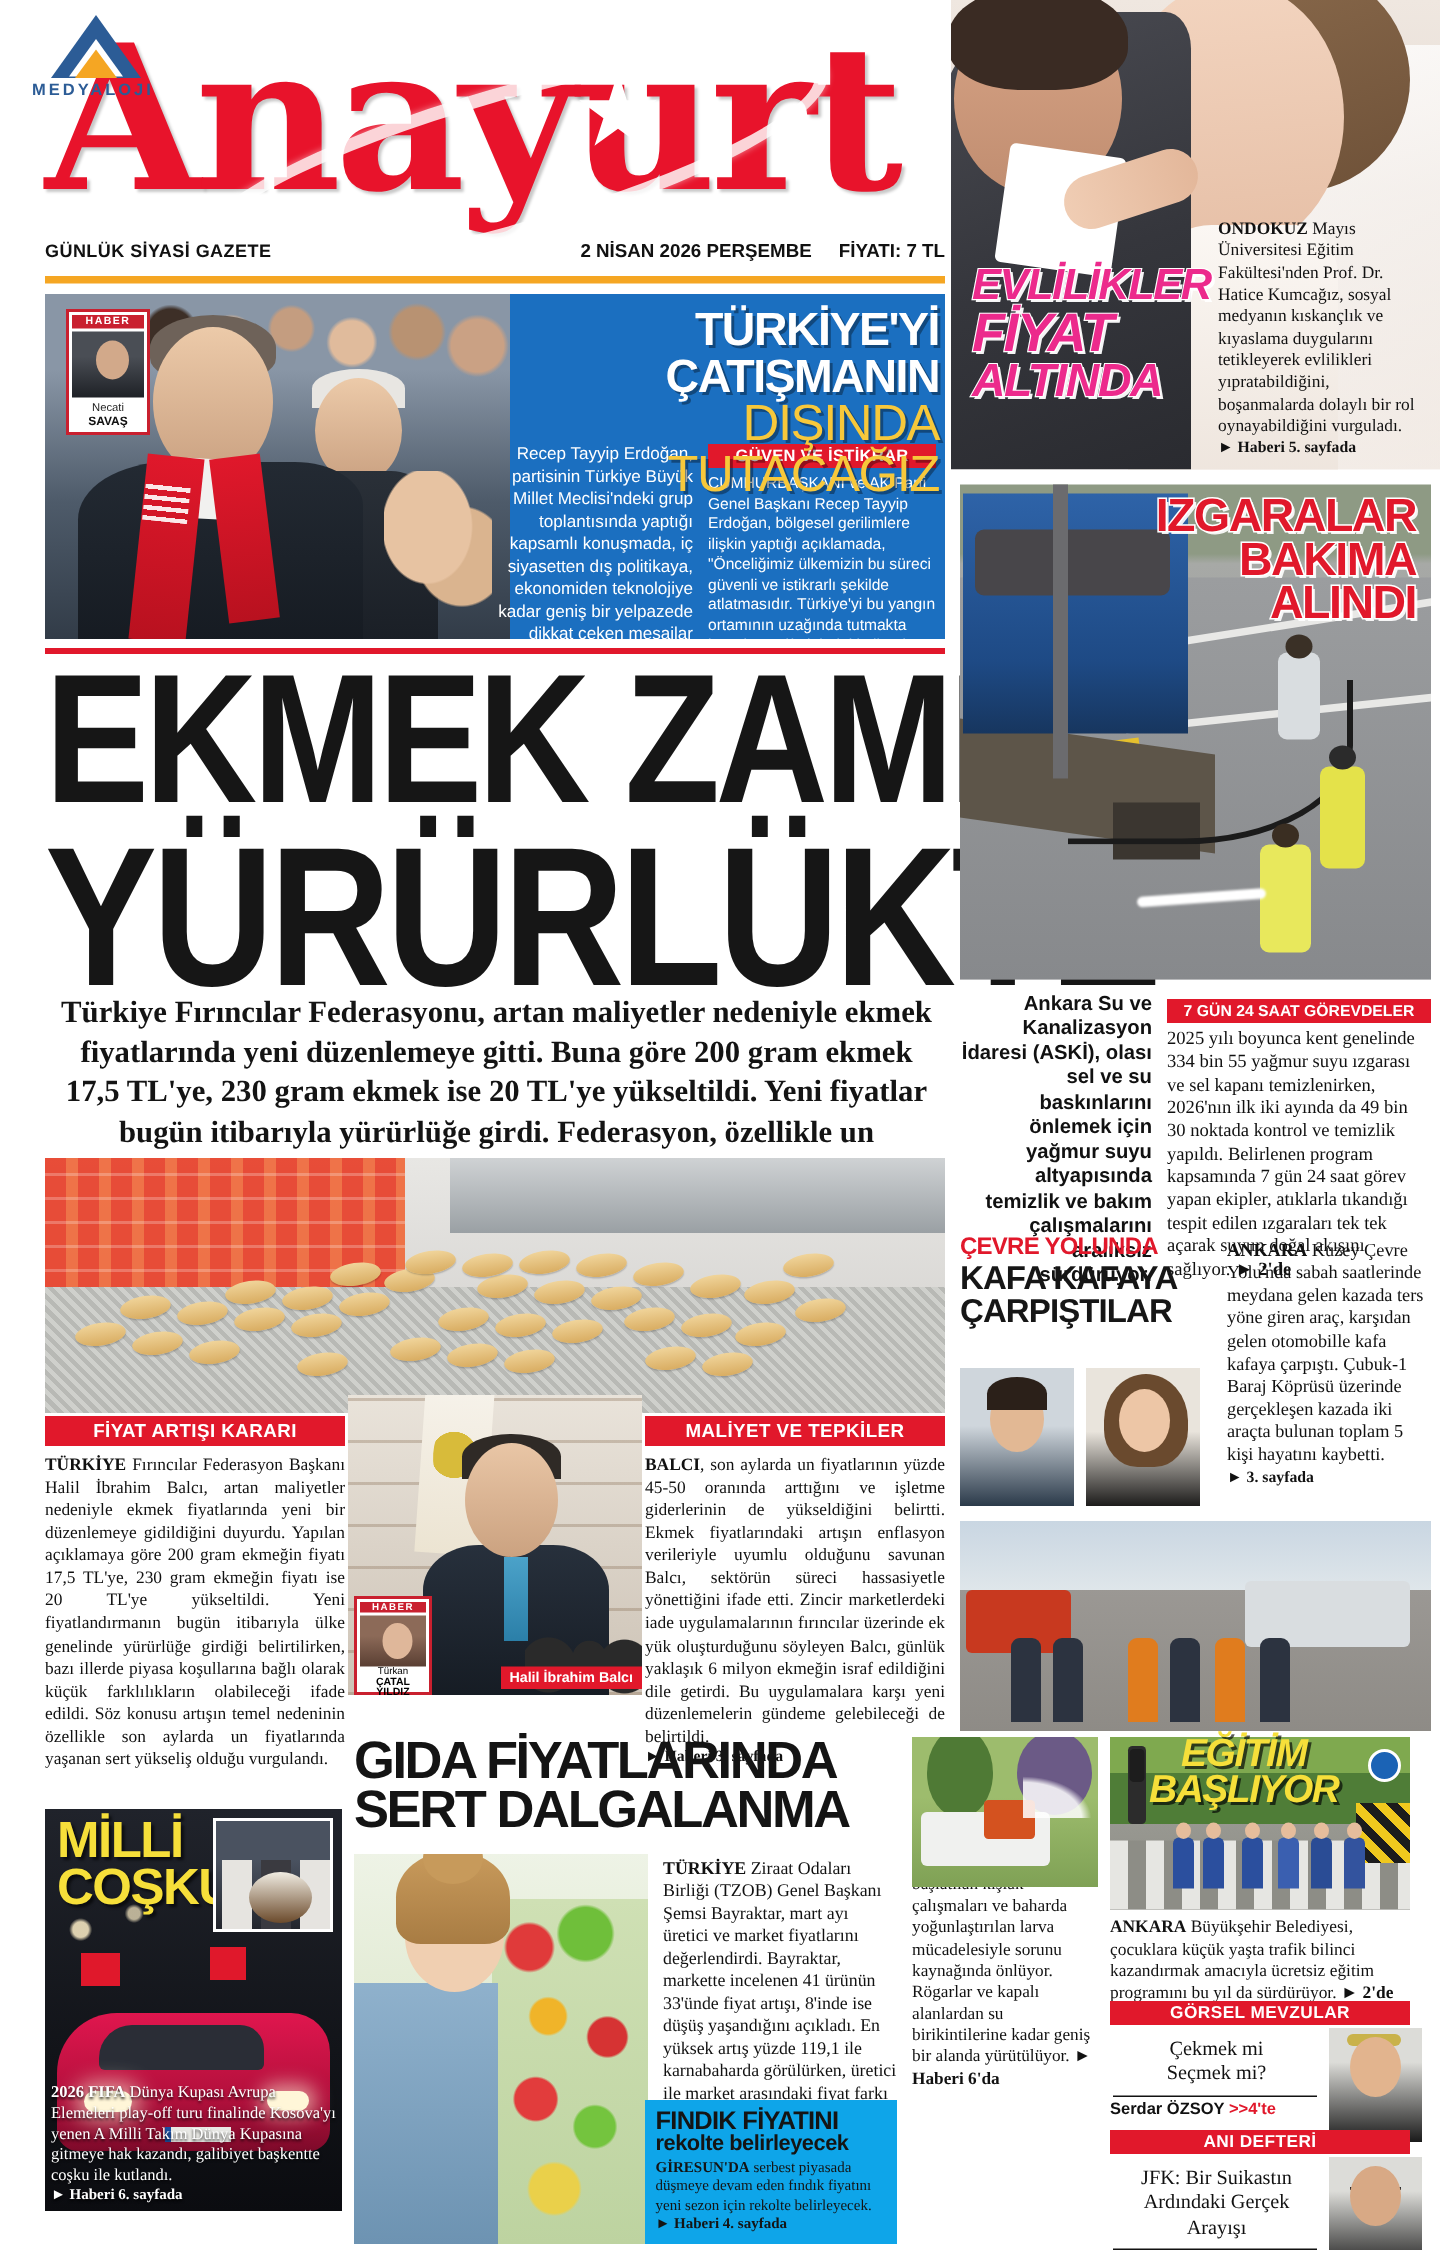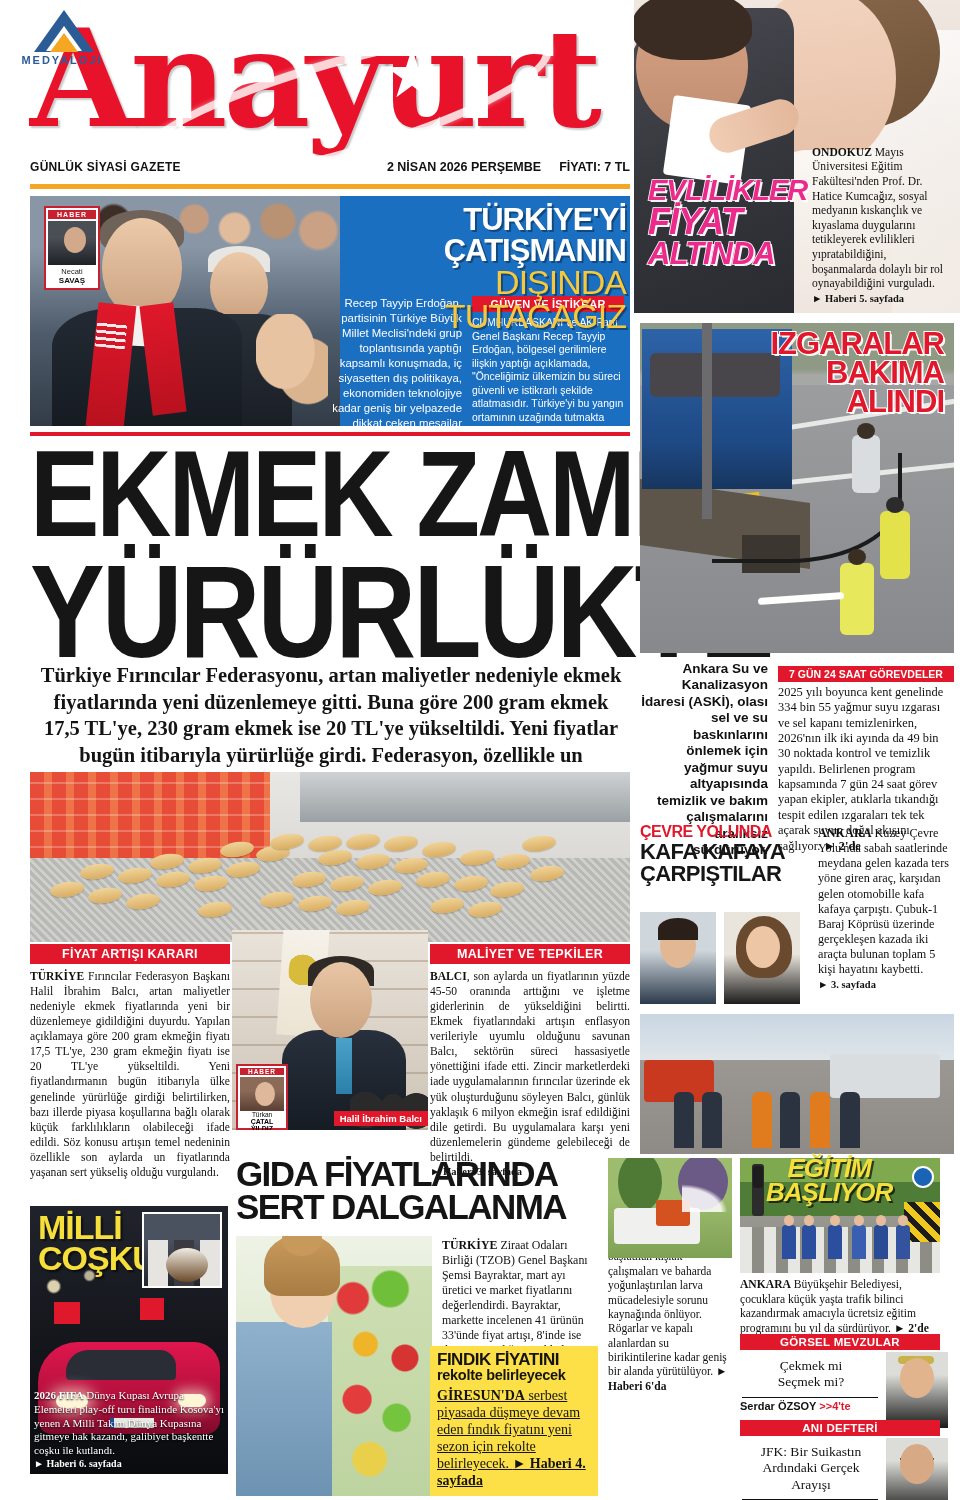--- a/index.html
+++ b/index.html
@@ -463,25 +463,25 @@
       radial-gradient(circle at 28% 58%, #e23c3c 0 9%, rgba(0,0,0,0) 10%),
       radial-gradient(circle at 66% 66%, #74c43e 0 8%, rgba(0,0,0,0) 9%),
       radial-gradient(circle at 40% 84%, #ead04a 0 8%, rgba(0,0,0,0) 9%),
       linear-gradient(180deg,#cfe0b4,#bdd3a0);
   }
   .gida-text {
     position:absolute; right: 0; top: 80px; width: 156px;
     font-family:"Liberation Serif", serif; font-size: 11.9px; line-height: 1.26; color:#111;
   }
   .findik {
-    position:absolute; right: 0; bottom: 0; width: 168px; background:#fde047; padding: 5px 7px 7px;
+    position:absolute; right: 0; bottom: 0; width: 168px; background:#0ea5e9; padding: 5px 7px 7px;
   }
   .fd-l1 { font-weight:bold; font-size: 17px; color:#141414; line-height: 1; letter-spacing:-.5px; }
   .fd-l2 { font-weight:bold; font-size: 14.5px; color:#141414; line-height: 1.08; letter-spacing:-.3px; }
-  .fd-body { font-family:"Liberation Serif", serif; font-size: 14px; line-height: 1.22; color:#141414; margin-top: 3px; text-decoration: underline; }
+  .fd-body { font-family:"Liberation Serif", serif; font-size: 10px; line-height: 1.22; color:#141414; margin-top: 3px; }
 
   
   .kesin { position:absolute; left: 608px; top: 1158px; width: 126px; height: 338px; }
   .kesin-photo {
     position:absolute; left: 0; top: 0; width: 124px; height: 100px; overflow:hidden;
     background: linear-gradient(180deg,#9dbc6d 0 40%, #7fa155 100%);
   }
   .ks-tree { position:absolute; left: 10px; top: -6px; width: 44px; height: 60px; border-radius:50%; background:#4f7a35; }
   .ks-tree2 { position:absolute; right: 4px; top: -4px; width: 50px; height: 56px; border-radius:50%; background:#6b5a86; }
   .ks-truck { position:absolute; left: 6px; top: 50px; width: 86px; height: 36px; background:#f0f1ef; border-radius: 4px; }

